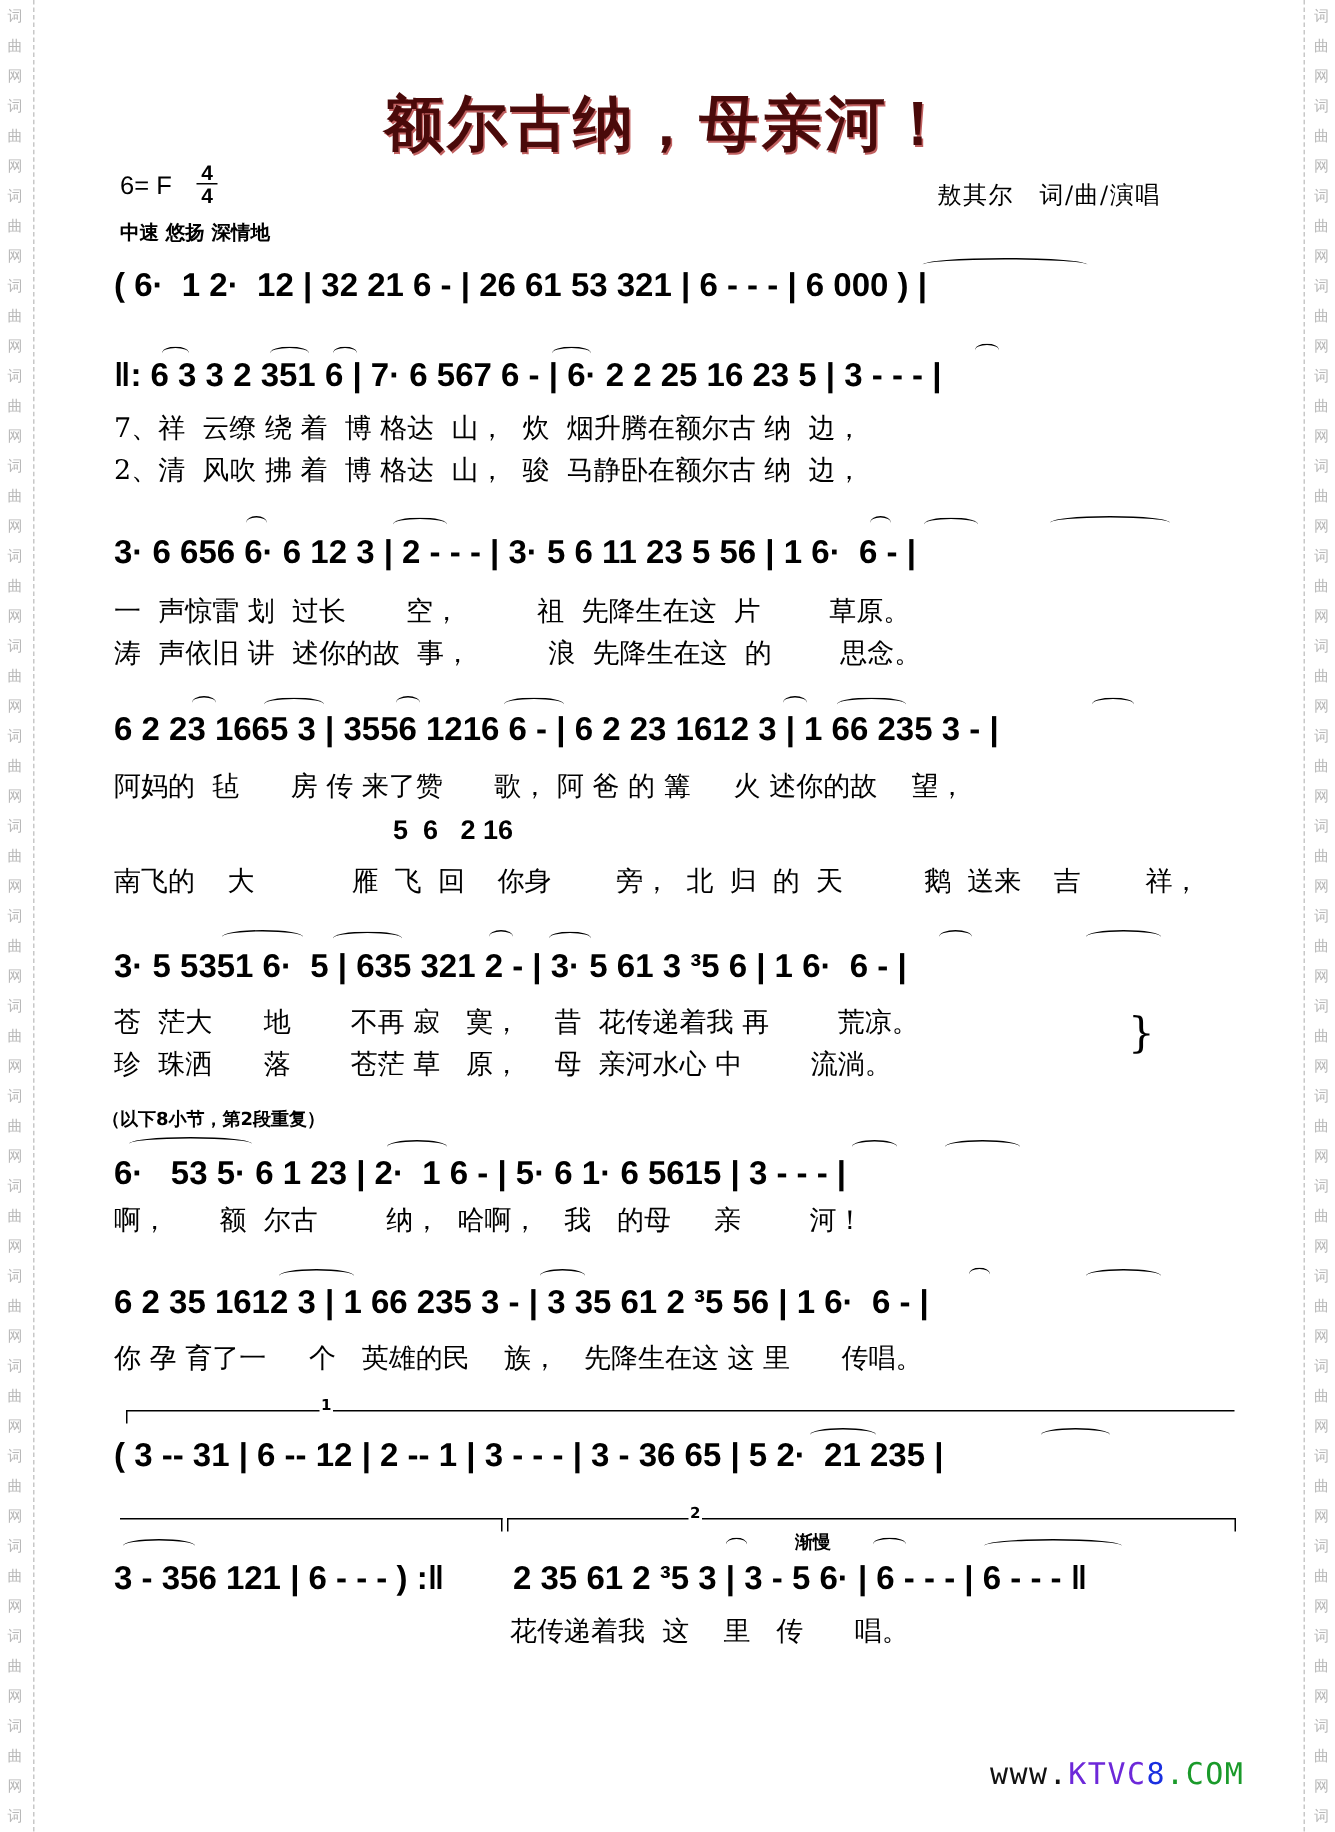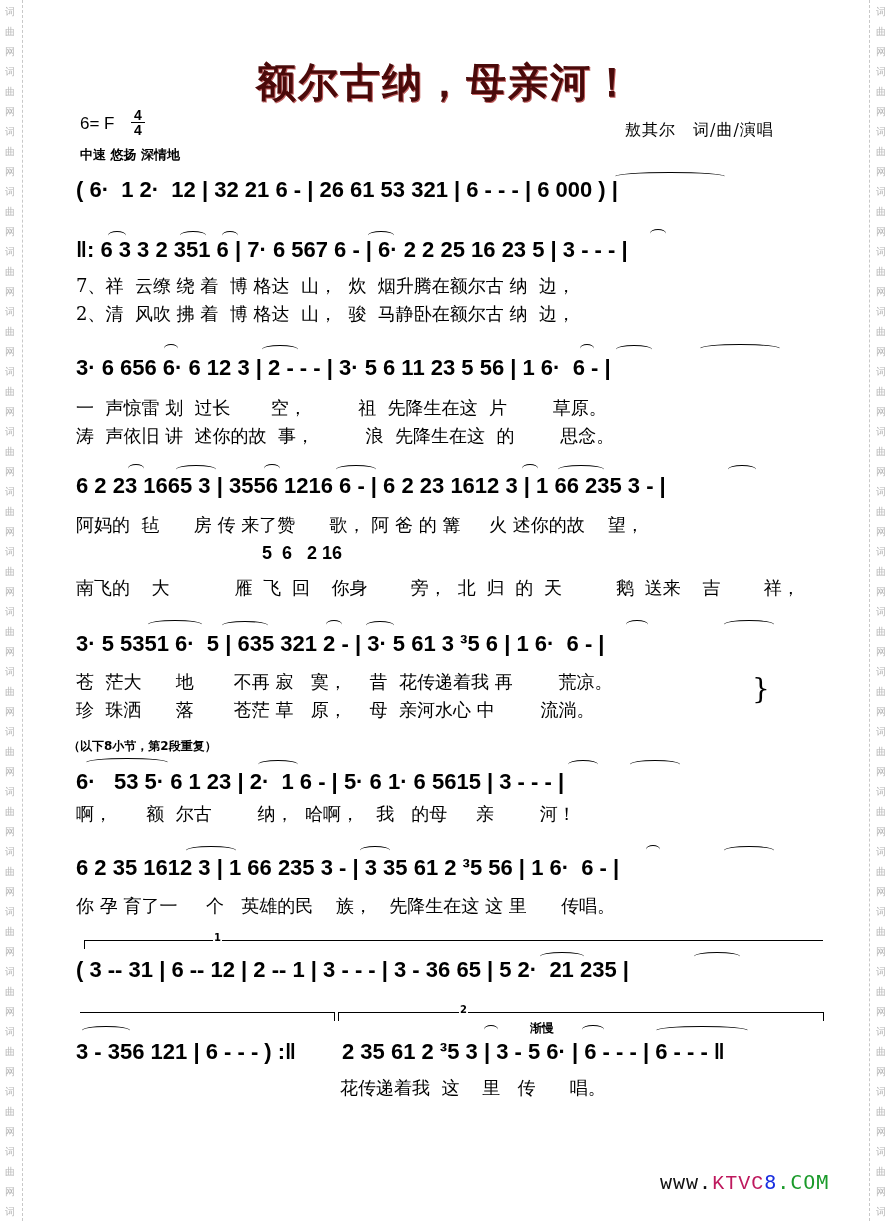--- a/index.html
+++ b/index.html
@@ -295,13 +295,13 @@
 <div class="rit">渐慢</div>
 
 <div class="slur" style="top:1026px; left:82px; width:48px;"></div>
 <div class="slur" style="top:1025px; left:484px; width:14px;"></div>
 <div class="slur" style="top:1025px; left:582px; width:22px;"></div>
 <div class="slur" style="top:1026px; left:656px; width:92px;"></div>
 <div class="row" style="top:1036px; left:76px; width:270px;">3 - 356 121 | 6 - - - ) :‖</div>
 <div class="row" style="top:1036px; left:342px; width:490px;">2 35 61 2 ³5 3 | 3 - 5 6· | 6 - - - | 6 - - - ‖</div>
 <div class="lyric" style="top:1076px; left:340px;">花传递着我  这    里   传      唱。</div>
 
-<div class="footer-url" id="footerUrl"><span style="color: rgb(17, 17, 17);">www.</span><span style="color: #be185d; font-family: Liberation Mono, monospace;">KTVC</span><span style="color: rgb(26, 47, 224);">8</span><span style="color: rgb(26, 154, 42);">.COM</span></div>
+<div class="footer-url" id="footerUrl"><span style="color: rgb(17, 17, 17);">www.</span><span style="color: #6d28d9;">KTVC</span><span style="color: rgb(26, 47, 224);">8</span><span style="color: rgb(26, 154, 42);">.COM</span></div>
 
 </body></html>

